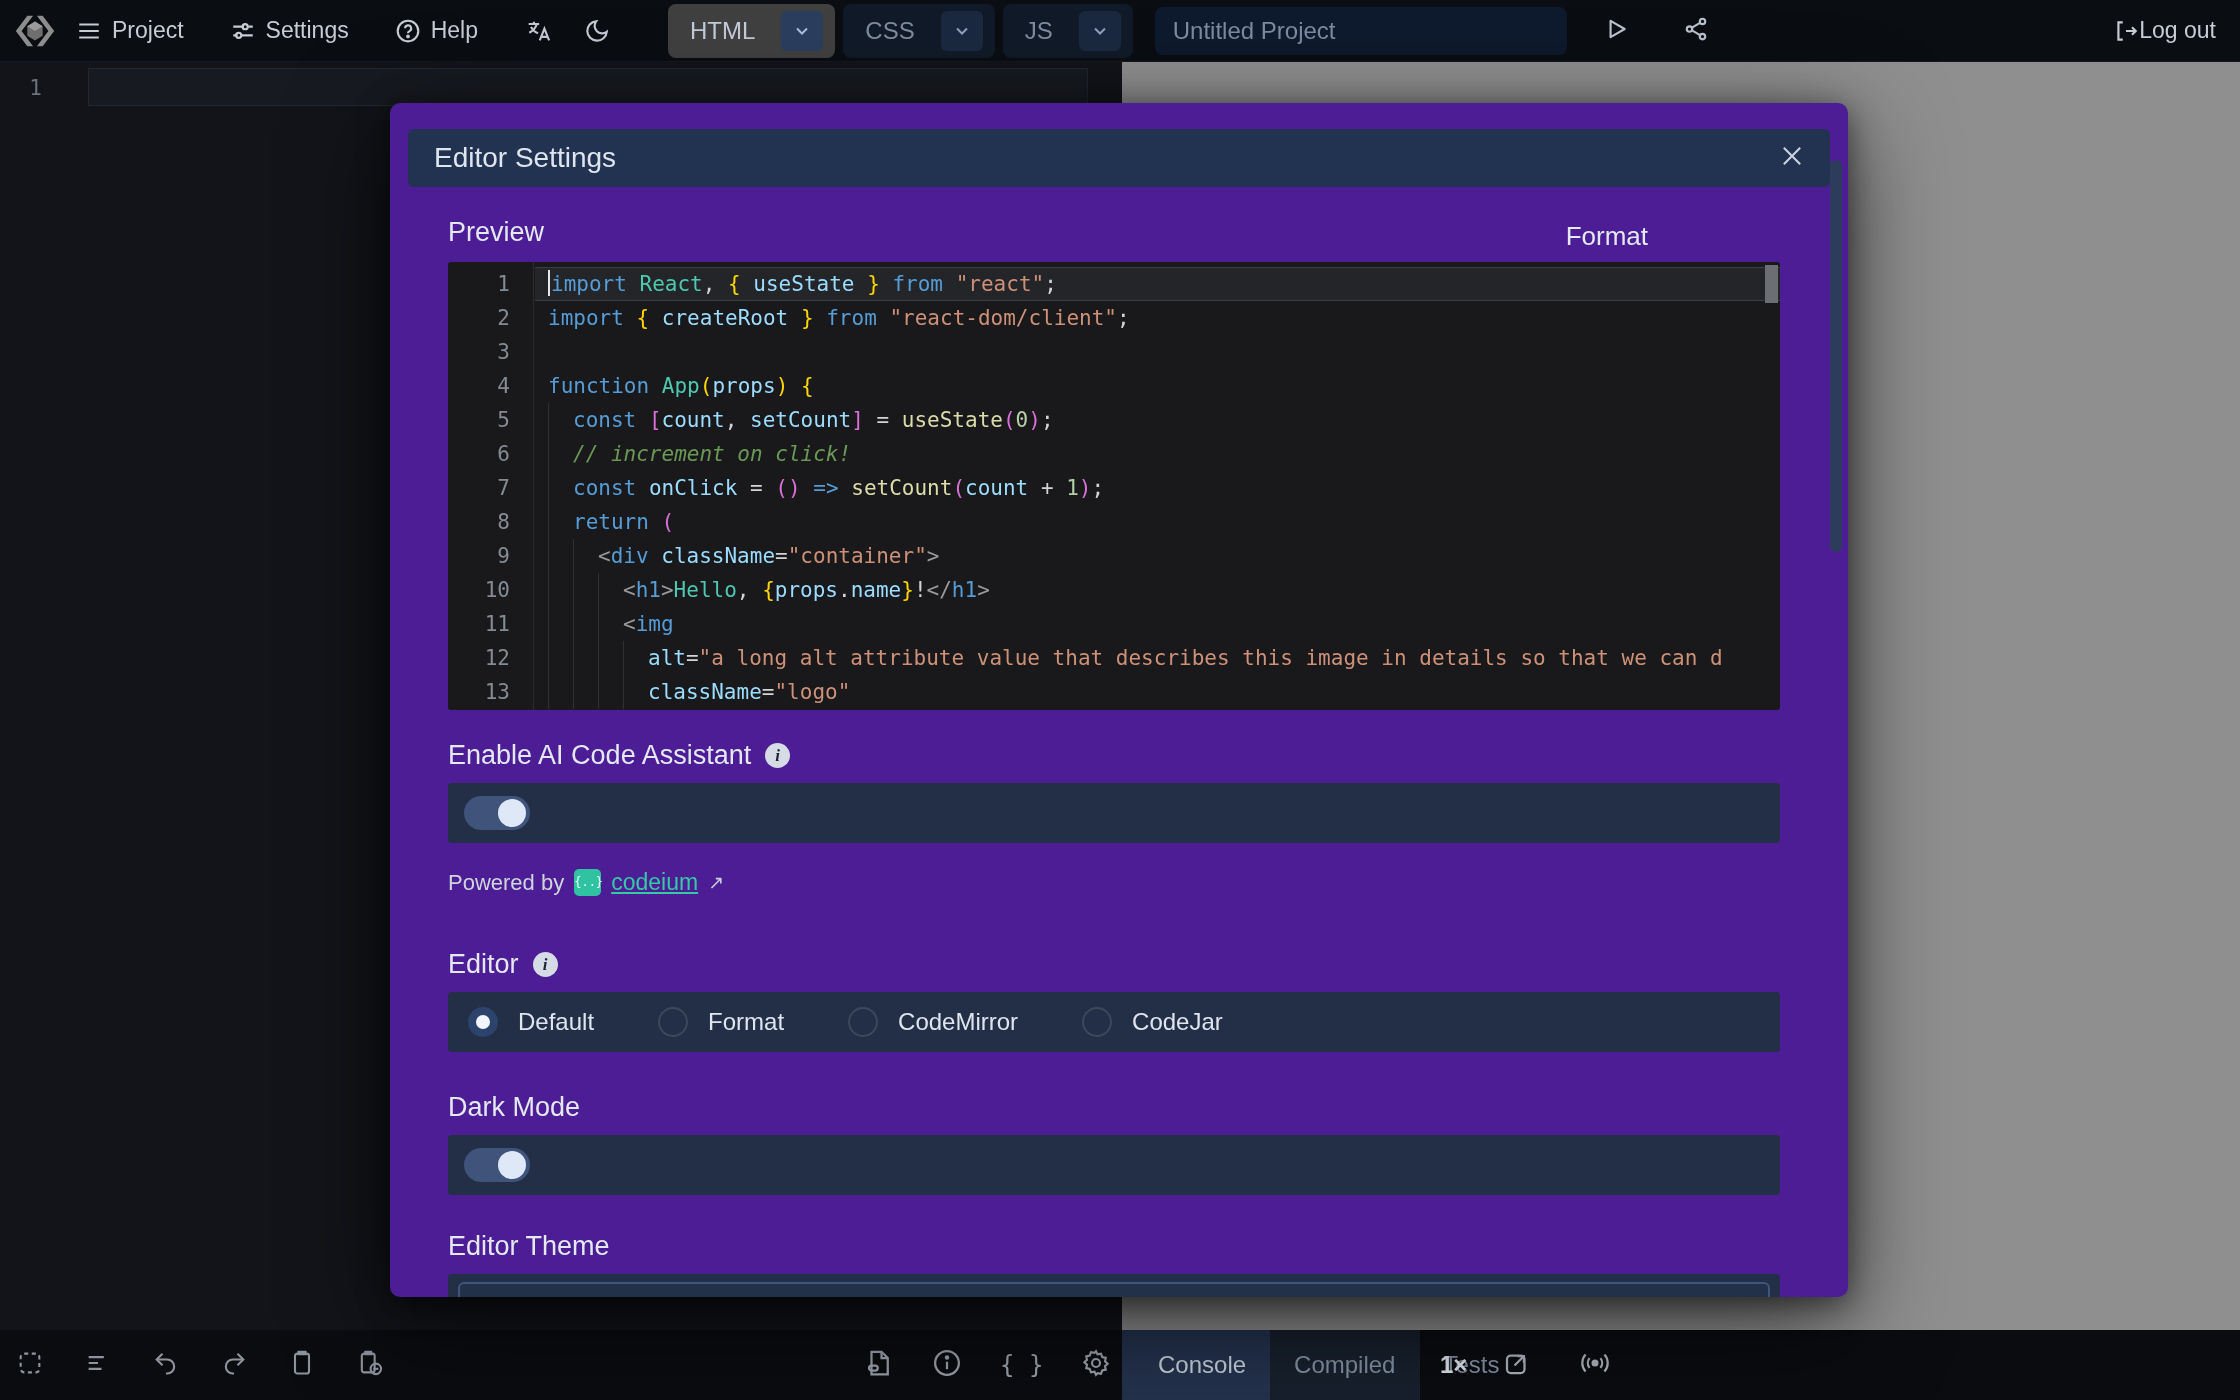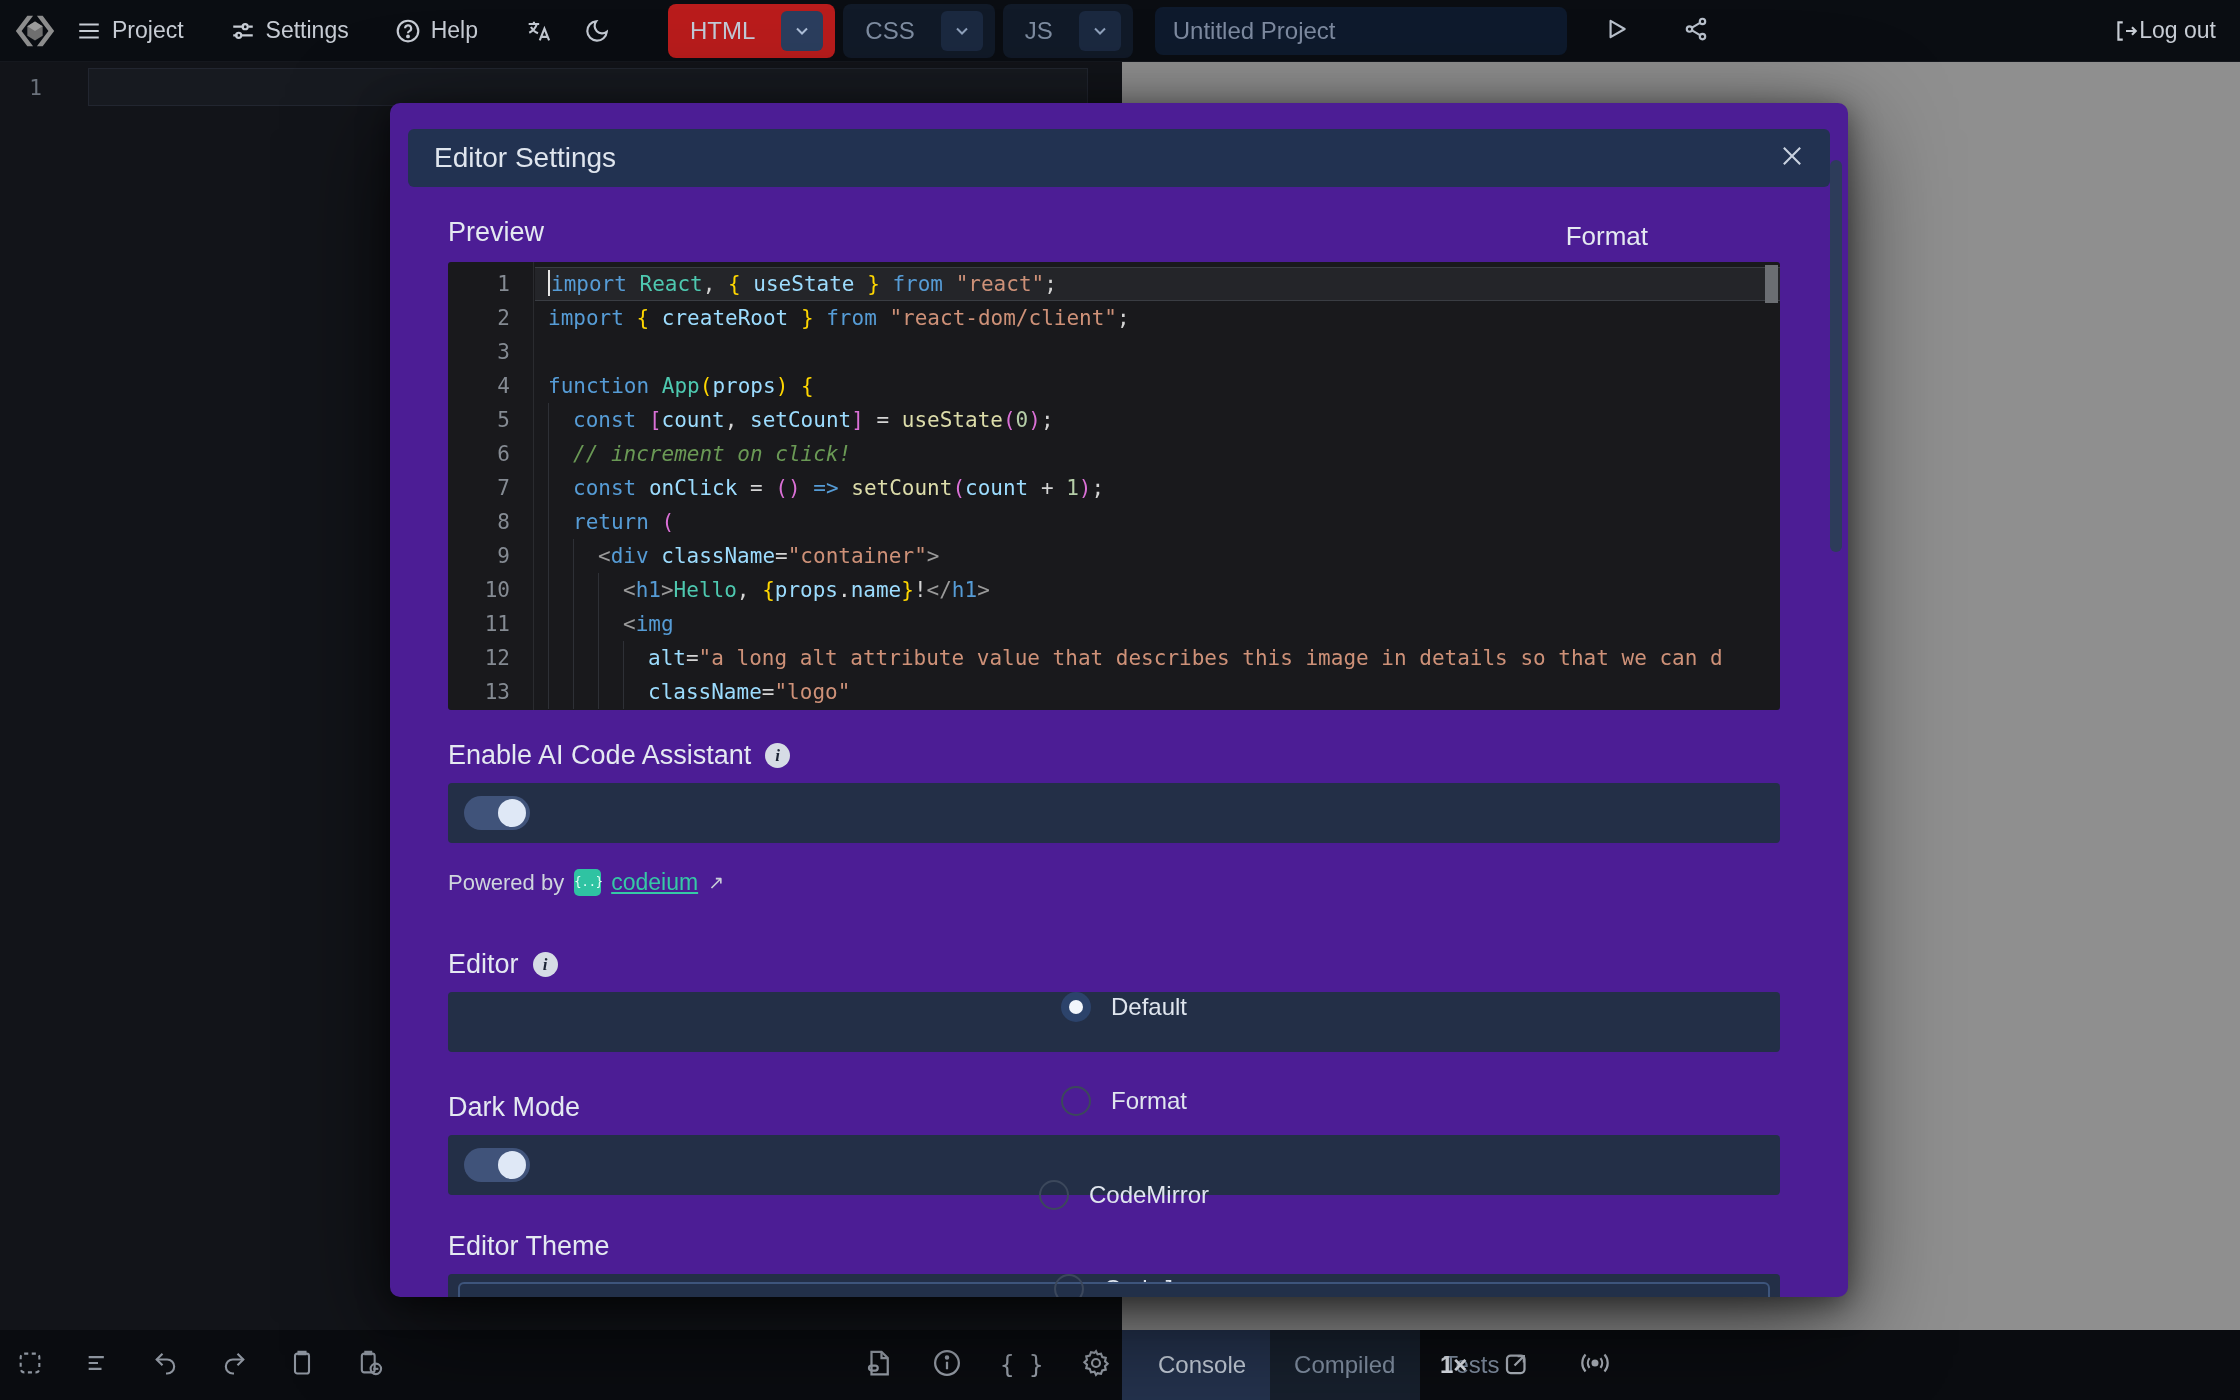--- a/index.html
+++ b/index.html
@@ -12,21 +12,21 @@
   .logo { width:46px; height:46px; margin:0 18px 0 12px; flex:none; }
   .menu-item { display:flex; align-items:center; gap:10px; color:#c7ccd4; font-size:23px;
     margin-right:46px; cursor:pointer; }
   .menu-item svg, .iconbtn svg { display:block; }
   .iconbtn { color:#c3c9d2; margin-right:40px; cursor:pointer; }
   .tabs { display:flex; gap:8px; margin-left:6px; }
   .tab { height:54px; border-radius:8px; display:flex; align-items:center; gap:26px;
     padding:0 12px 0 22px; background:#111a28; color:#7e8ca0; font-size:24px; cursor:pointer; }
   .tab .chev { width:42px; height:40px; border-radius:6px; background:#1b2940; display:flex;
     align-items:center; justify-content:center; color:#8fa1bc; }
-  .tab.active { background:#b91c1c; color:#c2cbd8; }
+  .tab.active { background:#404040; color:#c2cbd8; }
   .tab.active .chev { background:#2b3e5e; color:#aebfd8; }
   .proj-input { margin-left:22px; width:412px; height:48px; border-radius:8px; border:none;
     background:#0e1a2d; color:#7d8aa0; font-size:24px; padding:0 18px; outline:none;
     font-family:"Liberation Sans", sans-serif; }
   .run-icons { display:flex; align-items:center; gap:54px; margin-left:36px; color:#b9c1cc; }
   .spacer { flex:1; }
   .logout { display:flex; align-items:center; gap:0; color:#c7ccd4; font-size:23px;
     margin-right:24px; cursor:pointer; }
 
   
@@ -90,21 +90,21 @@
     display:flex; align-items:center; padding-left:16px; }
   .h-gap1 { margin-top:30px; } .h-gap2 { margin-top:53px; } .h-gap3 { margin-top:40px; } .h-gap4 { margin-top:36px; }
   .toggle { width:66px; height:34px; border-radius:17px; background:#40537a; position:relative; cursor:pointer; }
   .toggle .knob { position:absolute; top:3px; width:28px; height:28px; border-radius:50%; background:#dfe8f6; }
   .toggle.on .knob { right:4px; }
   .powered { margin-top:26px; display:flex; align-items:center; gap:10px; font-size:22px; color:#cfd5dd; }
   .cod-ic { width:27px; height:27px; border-radius:5px; background:#2fc3a2; color:#eafff9;
     font:12px/27px "DejaVu Sans Mono", monospace; text-align:center; }
   .cod-link { color:#36c9a5; font-size:23px; cursor:pointer;text-decoration:underline; }
   .ext-arrow { color:#c9cfd8; font-size:19px; }
-  .radio-row { gap:64px; padding-left:20px;flex-direction:column; }
+  .radio-row { gap:64px; padding-left:20px; }
   .ropt { display:flex; align-items:center; gap:20px; color:#dfe5ee; font-size:24px; cursor:pointer; }
   .rc { width:30px; height:30px; border-radius:50%; border:2px solid #3c485c; position:relative; }
   .ropt.sel .rc { border:none; background:#2c436b; }
   .ropt.sel .rc::after { content:""; position:absolute; left:8px; top:8px; width:14px; height:14px;
     border-radius:50%; background:#f2f6fc; }
   .theme-row { align-items:flex-start; }
   .theme-select { margin:8px 10px 0 -6px; flex:1; height:52px; border:2px solid #3e557c;
     border-radius:6px; background:#223049; }
 </style>
 </head>

